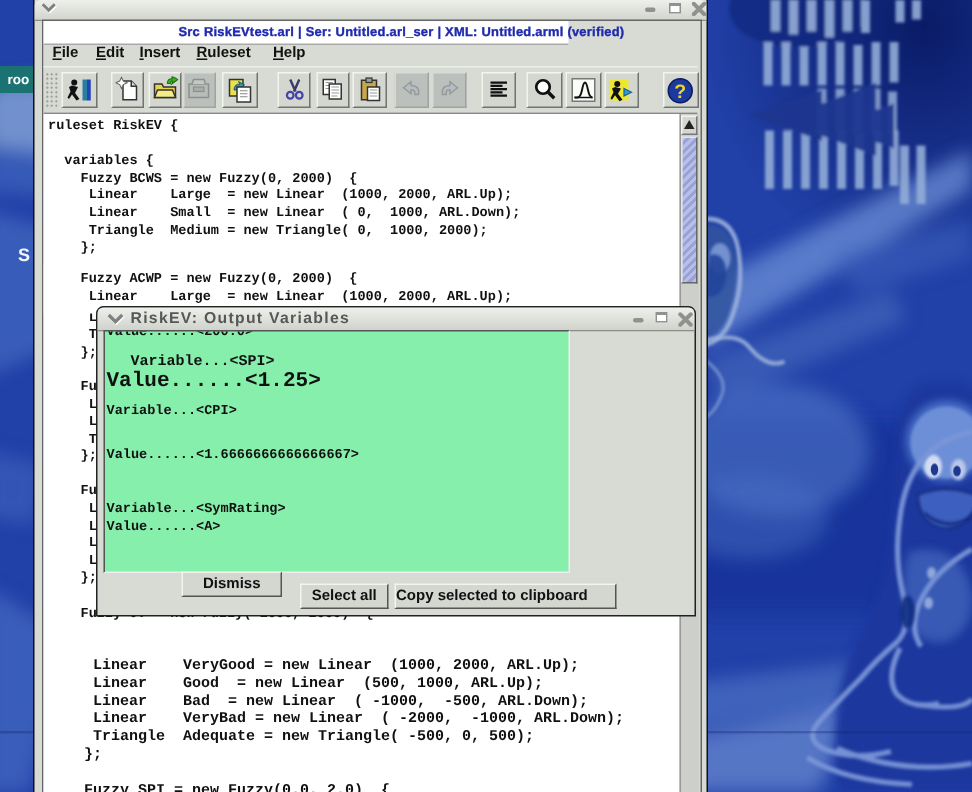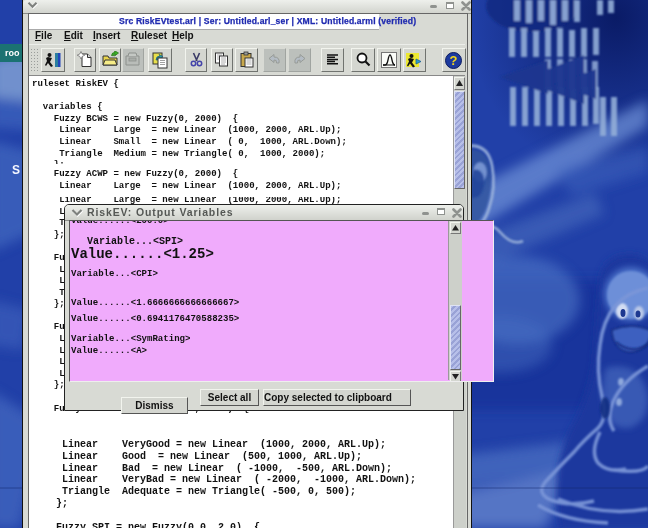--- a/index.html
+++ b/index.html
@@ -159,21 +159,21 @@
 
     <div class="abs" style="left:0;top:0;width:350px;height:15px;background:#fff;border-bottom:1px solid #aaa;">
       <div class="abs" style="left:90px;top:2px;font-size:8.6px;font-weight:bold;color:#1f2ab0;letter-spacing:0.17px;-webkit-text-stroke:0.25px #1f2ab0;white-space:nowrap;">Src RiskEVtest.arl | Ser: Untitled.arl_ser | XML: Untitled.arml (verified)</div>
     </div>
 
     <div class="abs" style="left:0;top:16px;width:436px;height:14px;background:#d8dad4;font-weight:bold;font-size:10px;color:#111;">
       <span class="abs" style="left:6px;top:0px;"><u>F</u>ile</span>
       <span class="abs" style="left:35px;top:0px;"><u>E</u>dit</span>
       <span class="abs" style="left:64px;top:0px;"><u>I</u>nsert</span>
       <span class="abs" style="left:102px;top:0px;"><u>R</u>uleset</span>
-      <span class="abs" style="left:143px;top:0px;"><u>H</u>elp</span>
+      <span class="abs" style="left:153px;top:0px;"><u>H</u>elp</span>
     </div>
 
     <div class="abs" style="left:0;top:30px;width:436px;height:31px;background:#d8dad4;border-top:1px solid #eceeea;">
       <div class="abs" style="left:1px;top:3px;width:9px;height:24px;
         background-image:radial-gradient(#9a9d9a 30%, transparent 32%);background-size:3px 3px;"></div>
 
       <div class="tb" style="left:12px;width:24px;">
         <svg width="18" height="18" viewBox="0 0 18 18">
           <rect x="11" y="2" width="3" height="14" fill="#2a7fa0"></rect>
           <rect x="14" y="2" width="2.5" height="14" fill="#2244bb"></rect>
@@ -311,21 +311,21 @@
     Fuzzy CV = new Fuzzy(-2000, 2000)  {</pre>
         <pre id="preB" style="position:absolute;left:3px;top:363px;font-size:10px;line-height:11.8px;">     Linear    VeryGood = new Linear  (1000, 2000, ARL.Up);
      Linear    Good  = new Linear  (500, 1000, ARL.Up);
      Linear    Bad  = new Linear  ( -1000,  -500, ARL.Down);
      Linear    VeryBad = new Linear  ( -2000,  -1000, ARL.Down);
      Triangle  Adequate = new Triangle( -500, 0, 500);
     };
 
     Fuzzy SPI = new Fuzzy(0.0, 2.0)  {
      Linear    VeryGood = new Linear  (1.5, 2.0, ARL.Up);</pre>
-        <div class="abs" style="left:0;top:88px;width:424px;height:33px;background:#fff;">
+        <div class="abs" style="left:0;top:100px;width:424px;height:33px;background:#fff;">
           <pre style="position:absolute;left:3px;top:4.3px;font-size:9.05px;line-height:11.6px;">    Fuzzy ACWP = new Fuzzy(0, 2000)  {
      Linear    Large  = new Linear  (1000, 2000, ARL.Up);</pre>
         </div>
       </div>
 
       <div class="abs" style="left:424px;top:0;width:12px;height:454px;background:#cdd0ca;border-left:1px solid #999;">
         <div class="abs" style="left:0px;top:1px;width:11px;height:13px;background:#d4d6d0;border:1px solid;border-color:#f2f4ee #777 #777 #f2f4ee;box-sizing:border-box;">
           <svg width="9" height="9" viewBox="0 0 9 9" style="display:block;margin:1px auto;">
               <path d="M4.5,1 L8,7 L1,7 Z" fill="#222"></path>
             </svg>
@@ -348,47 +348,46 @@
       <path d="M1.5,2 L6,6.5 L10.5,2" fill="none" stroke="#7e817e" stroke-width="2.2"></path>
     </svg>
     <div class="abs" style="left:22px;top:0.5px;font-size:10.5px;font-weight:bold;color:#555855;letter-spacing:0.87px;">RiskEV: Output Variables</div>
     <div class="abs" style="left:357px;top:7px;width:7px;height:3px;background:#8f928f;border-radius:1.5px;"></div>
     <div class="abs" style="left:372px;top:3px;width:8px;height:7px;border:1.5px solid #8f928f;border-top-width:2.5px;box-sizing:border-box;background:#fff;"></div>
     <svg class="abs" style="left:387px;top:3px;" width="10" height="10" viewBox="0 0 10 10">
       <path d="M1.5,1.5 L8.5,8.5 M8.5,1.5 L1.5,8.5" stroke="#8f928f" stroke-width="2.6" stroke-linecap="round"></path>
     </svg>
   </div>
 
-  <div class="abs" style="left:4px;top:14.5px;width:425px;height:162.5px;background:#f0abfc;
+  <div class="abs" style="left:4px;top:14.5px;width:311px;height:162.5px;background:#86efac;
        border:1px solid;border-color:#555 #eee #eee #555;box-sizing:border-box;overflow:hidden;" id="dlgtext">
     <div class="mono abs" style="left:1px;top:-5.5px;font-size:9.05px;line-height:12px;">Value......&lt;200.0&gt;</div>
     <div class="mono abs" style="left:17px;top:15px;font-size:10px;line-height:12px;">Variable...&lt;SPI&gt;</div>
     <div class="mono abs" style="left:1px;top:27.9px;font-size:14px;line-height:12px;">Value......&lt;1.25&gt;</div>
     <div class="mono abs" style="left:1px;top:47.7px;font-size:9.05px;line-height:12px;">Variable...&lt;CPI&gt;</div>
     <div class="mono abs" style="left:1px;top:76px;font-size:9.05px;line-height:12px;">Value......&lt;1.6666666666666667&gt;</div>
-    <div class="mono abs" style="left:1px;top:92.5px;font-size:9.05px;line-height:12px;">Value......&lt;0.6941176470588235&gt;</div>
     <div class="mono abs" style="left:1px;top:112.2px;font-size:9.05px;line-height:12px;">Variable...&lt;SymRating&gt;</div>
     <div class="mono abs" style="left:1px;top:124.7px;font-size:9.05px;line-height:12px;">Value......&lt;A&gt;</div>
 
     <div class="abs" style="left:378px;top:0;width:13px;height:159px;background:#cdd0ca;border-left:1px solid #999;">
       <div class="abs" style="left:1px;top:1px;width:11px;height:12px;background:#d4d6d0;border:1px solid;border-color:#f2f4ee #777 #777 #f2f4ee;box-sizing:border-box;">
         <svg width="9" height="8" viewBox="0 0 9 8" style="display:block;margin:1px auto;">
             <path d="M4.5,1 L8,6.5 L1,6.5 Z" fill="#222"></path>
           </svg>
       </div>
       <div class="abs" style="left:1px;top:84px;width:11px;height:65px;
            background:repeating-linear-gradient(135deg,#b7bfe9 0 2px,#99a2d6 2px 4px);
            border:1px solid;border-color:#dfe3f4 #666 #666 #dfe3f4;box-sizing:border-box;"></div>
       <div class="abs" style="left:1px;top:150px;width:11px;height:12px;background:#d4d6d0;border:1px solid;border-color:#f2f4ee #777 #777 #f2f4ee;box-sizing:border-box;">
         <svg width="9" height="8" viewBox="0 0 9 8" style="display:block;margin:1.5px auto;">
             <path d="M1,1 L8,1 L4.5,6.5 Z" fill="#222"></path>
           </svg>
       </div>
     </div>
   </div>
 
-  <div class="abs" style="left:56px;top:192px;width:67px;height:17px;background:#d4d6d0;border:1px solid;border-color:#f2f4ee #555 #555 #f2f4ee;box-sizing:border-box;
+  <div class="abs" style="left:56px;top:176px;width:67px;height:17px;background:#d4d6d0;border:1px solid;border-color:#f2f4ee #555 #555 #f2f4ee;box-sizing:border-box;
        text-align:center;font-weight:bold;font-size:10px;line-height:15px;color:#111;">Dismiss</div>
   <div class="abs" style="left:135px;top:184px;width:59px;height:17px;background:#d4d6d0;border:1px solid;border-color:#f2f4ee #555 #555 #f2f4ee;box-sizing:border-box;
        text-align:center;font-weight:bold;font-size:10px;line-height:15px;color:#111;">Select all</div>
   <div class="abs" style="left:198px;top:184px;width:148px;height:17px;background:#d4d6d0;border:1px solid;border-color:#f2f4ee #555 #555 #f2f4ee;box-sizing:border-box;
        text-align:left;font-weight:bold;font-size:10px;line-height:15px;color:#111;">Copy selected to clipboard</div>
 </div>
 
 </body></html>

